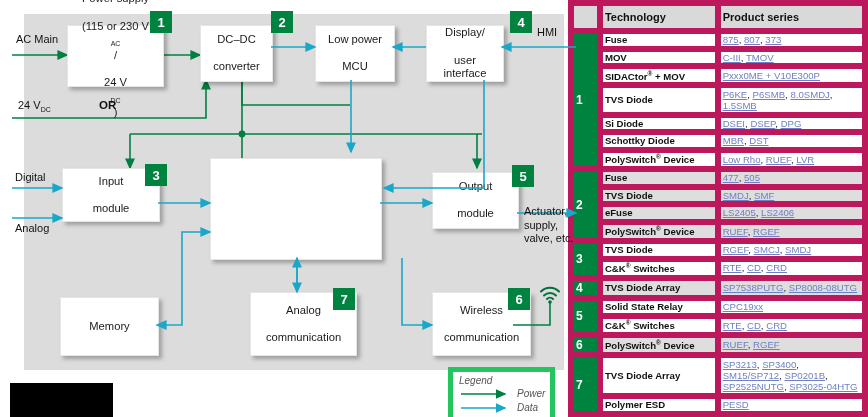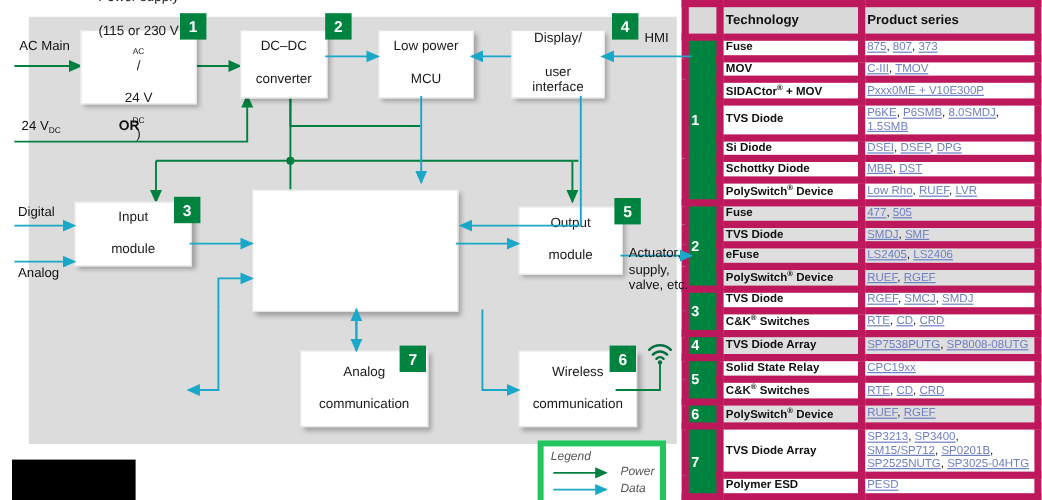--- a/index.html
+++ b/index.html
@@ -167,20 +167,25 @@
     </span>
   </div>
 
   <div class="blk" style="left:422px;top:172px;width:85px;height:55px;">
     <span>
       <span>Output</span><br><span>module</span>
     </span>
   </div>
   <div class="badge" style="left:502px;top:165px;">5</div>
 
+  <div class="blk" style="left:50px;top:297px;width:97px;height:57px;">
+    <span>
+      <span>Memory</span>
+    </span>
+  </div>
 
   <div class="blk" style="left:240px;top:292px;width:105px;height:62px;">
     <span>
       <span>Analog</span><br><span>communication</span>
     </span>
   </div>
   <div class="badge" style="left:323px;top:288px;">7</div>
 
   <div class="blk" style="left:422px;top:292px;width:97px;height:62px;">
     <span>

